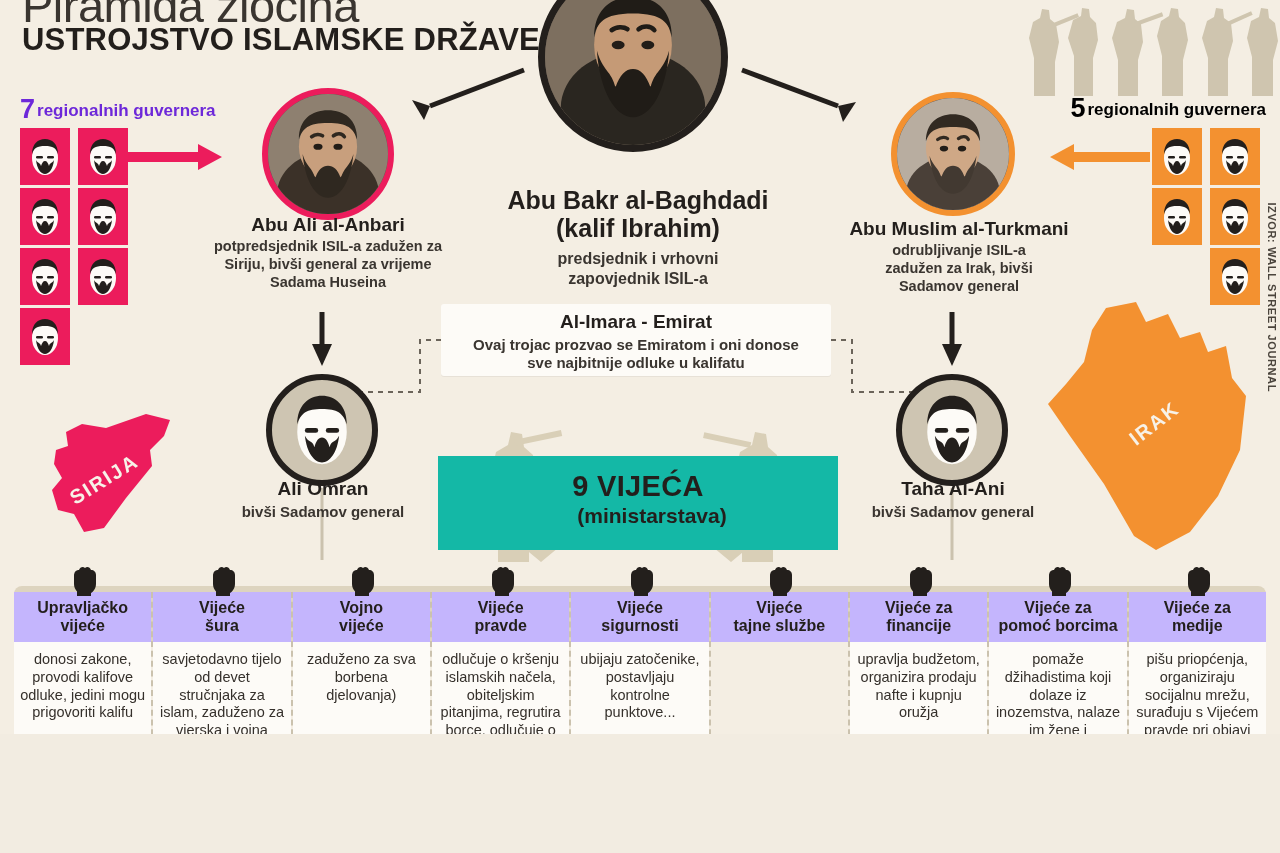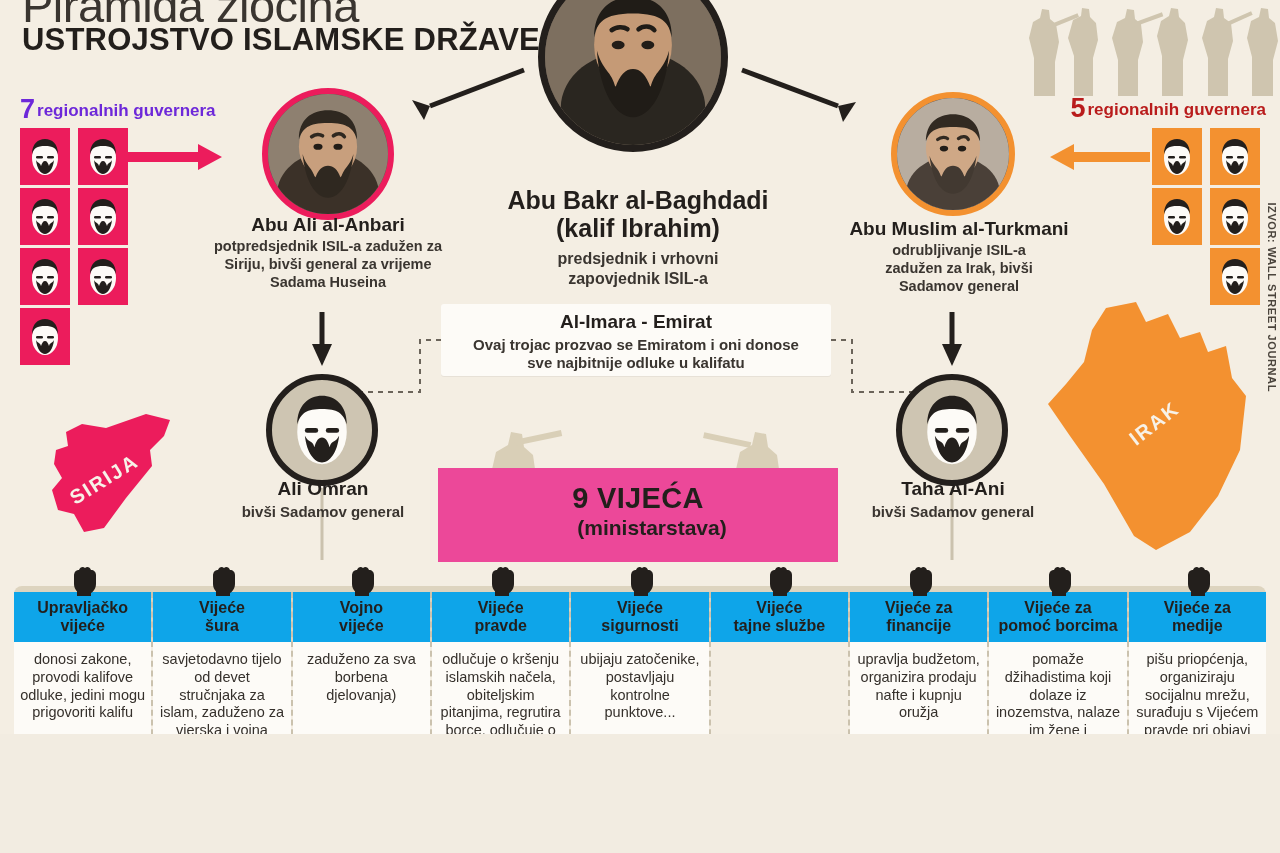--- a/index.html
+++ b/index.html
@@ -56,21 +56,21 @@
 
   
   .gov-label {
     position: absolute;
     white-space: nowrap;
     font-weight: bold;
     font-size: 17px;
   }
   .gov-label .num { font-size: 27px; vertical-align: -2px; margin-right: 2px; }
   .gov-left  { left: 20px;  top: 94px; color: #6d28d9; }
-  .gov-right { right: 14px; top: 93px; color: #b91c1c; text-align: right; }
+  .gov-right { right: 14px; top: 93px; color: #000000; text-align: right; }
 
   .face-grid { position: absolute; }
   .face-tile {
     position: absolute;
     width: 50px; height: 57px;
     display: flex; align-items: center; justify-content: center;
   }
   .face-tile.pink   { background: #ec1c5c; }
   .face-tile.orange { background: #f39130; }
 
@@ -142,24 +142,23 @@
     background: #cec5b2;
     border: 6px solid #231f1c;
     display: flex; align-items: center; justify-content: center;
   }
 
   
   .nine-box {
     position: absolute;
     left: 438px; top: 456px;
     width: 400px; height: 94px;
-    background: #ec4899;
+    background: #14b8a6;
     text-align: center;
     padding-top: 14px;
-    margin-top: 12px;
   }
   .nine-box .nt { font-size: 29px; font-weight: bold; letter-spacing: 0.3px; }
   .nine-box .ns { font-size: 21px; font-weight: bold; margin-top: 1px; padding-left: 28px; }
 
   
   .map-label {
     position: absolute;
     color: #f7f2e8;
     font-weight: bold;
     font-size: 20px;
@@ -189,21 +188,21 @@
   .council {
     position: relative;
     flex: 1 1 0;
     border-left: 2px dashed #cbc2ae;
     display: flex;
     flex-direction: column;
   }
   .council:first-child { border-left: none; }
   .council .chead {
     height: 50px;
-    background: #0ea5e9;
+    background: #c4b5fd;
     display: flex; align-items: center; justify-content: center;
     text-align: center;
     font-weight: bold;
     font-size: 16px;
     line-height: 1.14;
     color: #231f1c;
     padding: 0 3px;
   }
   .council .cbody {
     flex: 1;

